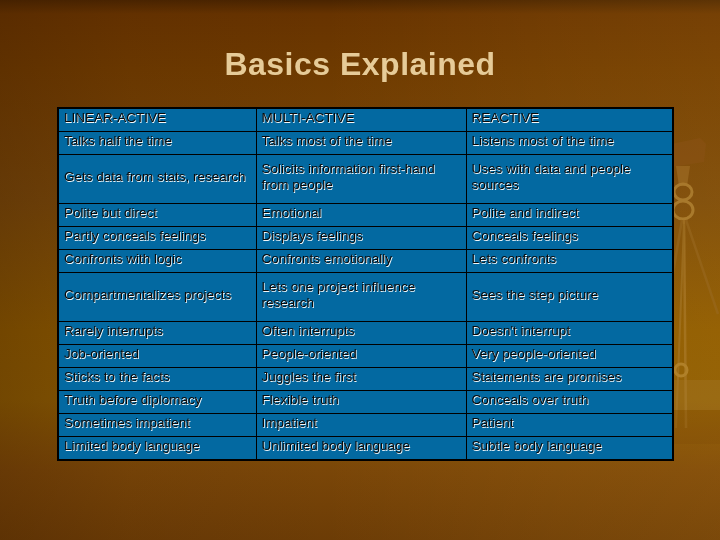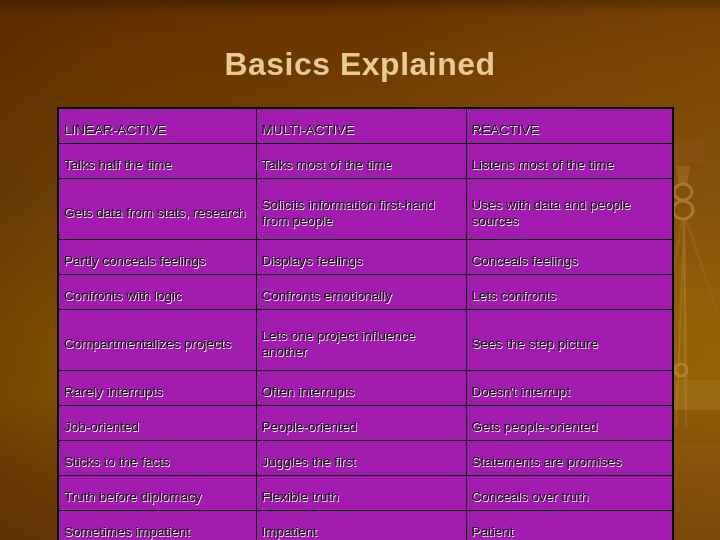--- a/index.html
+++ b/index.html
@@ -82,29 +82,29 @@
     table-layout: fixed;
     background: #ffffff;
     border: 2px solid #000000;
   }
   table.grid col.c1 { width: 198px; }
   table.grid col.c2 { width: 210px; }
   table.grid col.c3 { width: 207px; }
 
   table.grid td, table.grid th {
     border: 1px solid #000000;
-    background: #a21caf;
+    background: #0369a1;
     color: #0a0a0a;
     font-family: "Liberation Sans", sans-serif;
     font-size: 13.5px;
     line-height: 16px;
     font-weight: normal;
     text-align: left;
     vertical-align: middle;
-    padding: 12px 3px 4px 5px;
+    padding: 0 3px 4px 5px;
     height: 18px;
     text-shadow: 0.7px 0.7px 0px rgba(255,255,255,0.95);
     overflow: hidden;
   }
   table.grid th {
     font-weight: normal;
   }
   table.grid tr.two-line td {
     height: 44px;
   }
@@ -155,43 +155,48 @@
             <td>Talks half the time</td>
             <td>Talks most of the time</td>
             <td>Listens most of the time</td>
           </tr>
           <tr class="two-line">
             <td>Gets data from stats, research</td>
             <td>Solicits information first-hand from people</td>
             <td>Uses with data and people sources</td>
           </tr>
           <tr>
+            <td>Polite but direct</td>
+            <td>Emotional</td>
+            <td>Polite and indirect</td>
+          </tr>
+          <tr>
             <td>Partly conceals feelings</td>
             <td>Displays feelings</td>
             <td>Conceals feelings</td>
           </tr>
           <tr>
             <td>Confronts with logic</td>
             <td>Confronts emotionally</td>
             <td>Lets confronts</td>
           </tr>
           <tr class="two-line">
             <td>Compartmentalizes projects</td>
-            <td>Lets one project influence another</td>
+            <td>Lets one project influence research</td>
             <td>Sees the step picture</td>
           </tr>
           <tr>
             <td>Rarely interrupts</td>
             <td>Often interrupts</td>
             <td>Doesn't interrupt</td>
           </tr>
           <tr>
             <td>Job-oriented</td>
             <td>People-oriented</td>
-            <td>Gets people-oriented</td>
+            <td>Very people-oriented</td>
           </tr>
           <tr>
             <td>Sticks to the facts</td>
             <td>Juggles the first</td>
             <td>Statements are promises</td>
           </tr>
           <tr>
             <td>Truth before diplomacy</td>
             <td>Flexible truth</td>
             <td>Conceals over truth</td>

